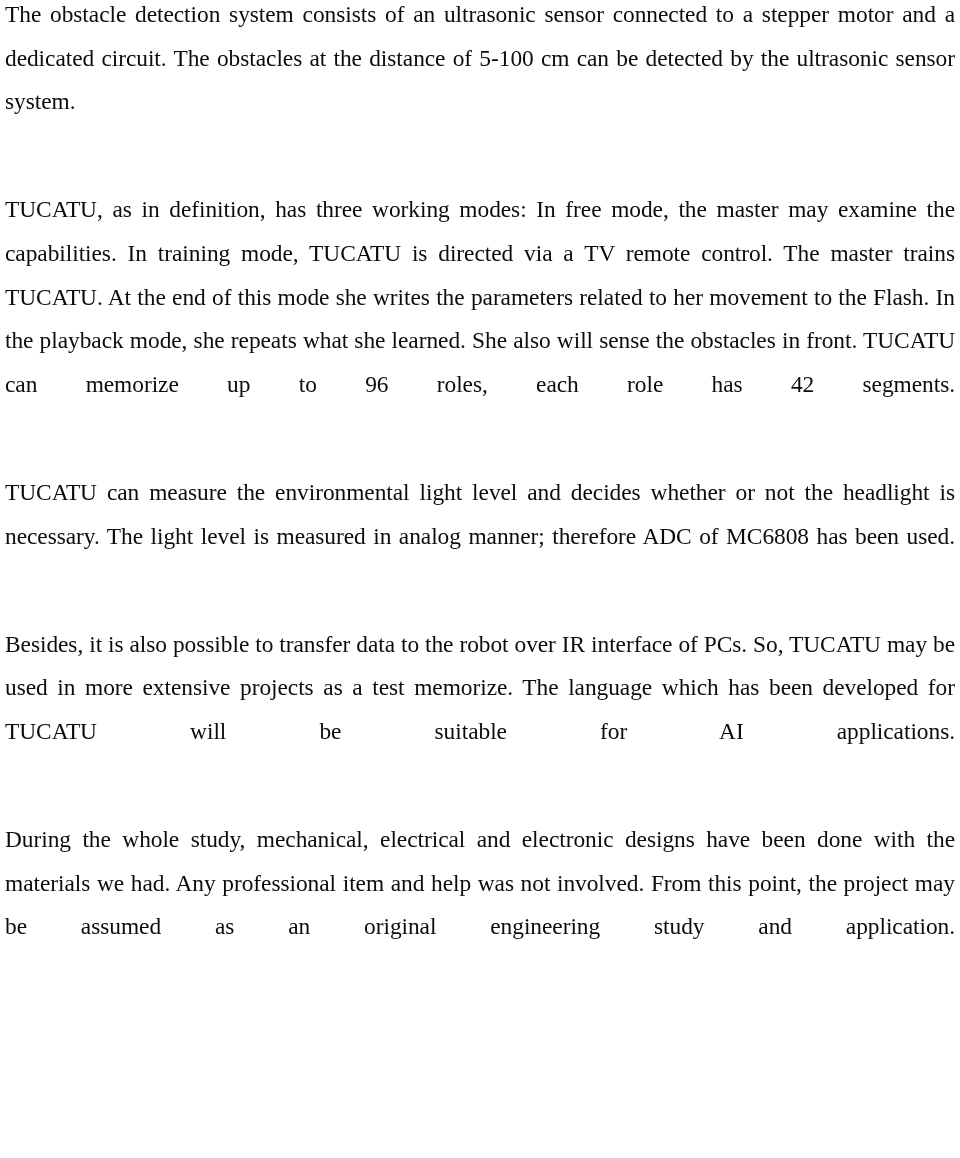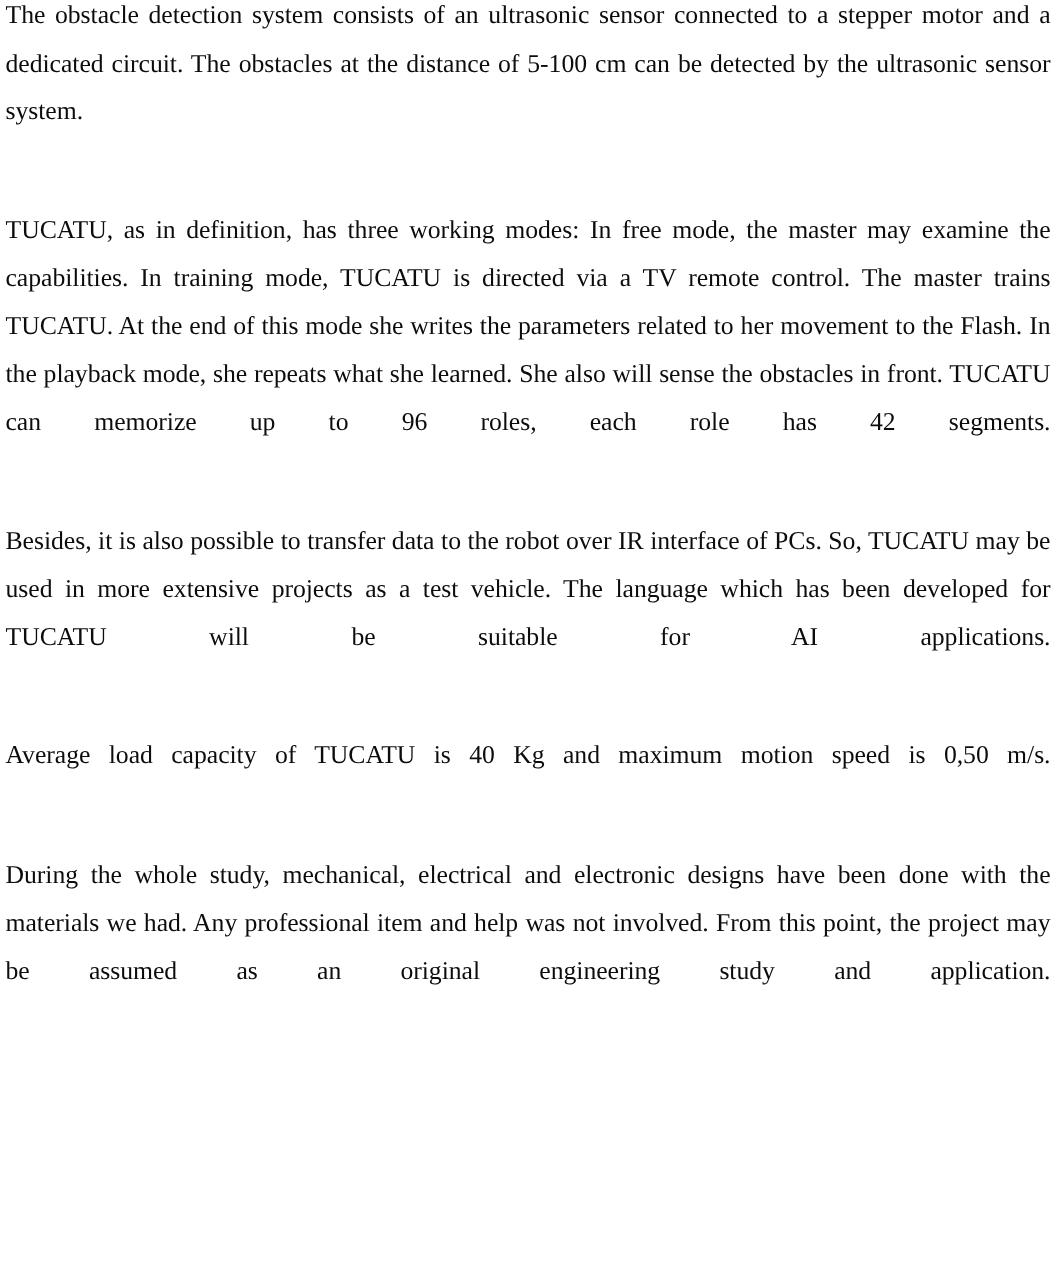--- a/index.html
+++ b/index.html
@@ -55,21 +55,21 @@
 <body>
 
 <div id="page">
   <div class="doc-body">
 
     <p class="para">The obstacle detection system consists of an ultrasonic sensor connected to a stepper motor and a dedicated circuit. The obstacles at the distance of 5-100 cm can be detected by the ultrasonic sensor system.</p>
 
     <p class="para">TUCATU, as in definition, has three working modes: In free mode, the master may examine the capabilities. In training mode, TUCATU is directed via a TV remote control. The master trains TUCATU. At the end of this mode she writes the parameters related to her movement to the Flash. In the playback mode, she repeats what she learned. She also will sense the obstacles in front. TUCATU can memorize up to 96 roles, each role has 42 segments.</p>
 
 
+    <p class="para">TUCATU can measure the environmental light level and decides whether or not the headlight is necessary.  The light level is measured in analog manner; therefore ADC of MC6808 has been used.</p>
 
-    <p class="para">Besides, it is also possible to transfer data to the robot over IR interface of PCs. So, TUCATU may be used in more extensive projects as a test vehicle. The language which has been developed for TUCATU will be suitable for AI applications.</p>
+    <p class="para">Besides, it is also possible to transfer data to the robot over IR interface of PCs. So, TUCATU may be used in more extensive projects as a test memorize. The language which has been developed for TUCATU will be suitable for AI applications.</p>
 
-    <p class="para">Average load capacity of TUCATU is 40 Kg and maximum motion speed is 0,50 m/s.</p>
 
     <p class="para">During the whole study, mechanical, electrical and electronic designs have been done with the materials we had. Any professional item and help was not involved. From this point, the project may be assumed as an original engineering study and application.</p>
 
   </div>
 </div>
 
 </body></html>

